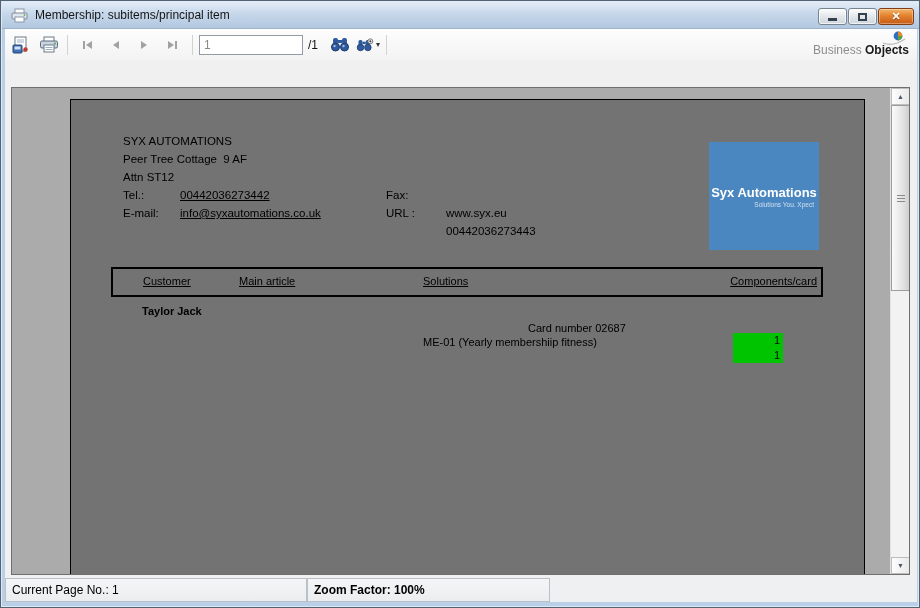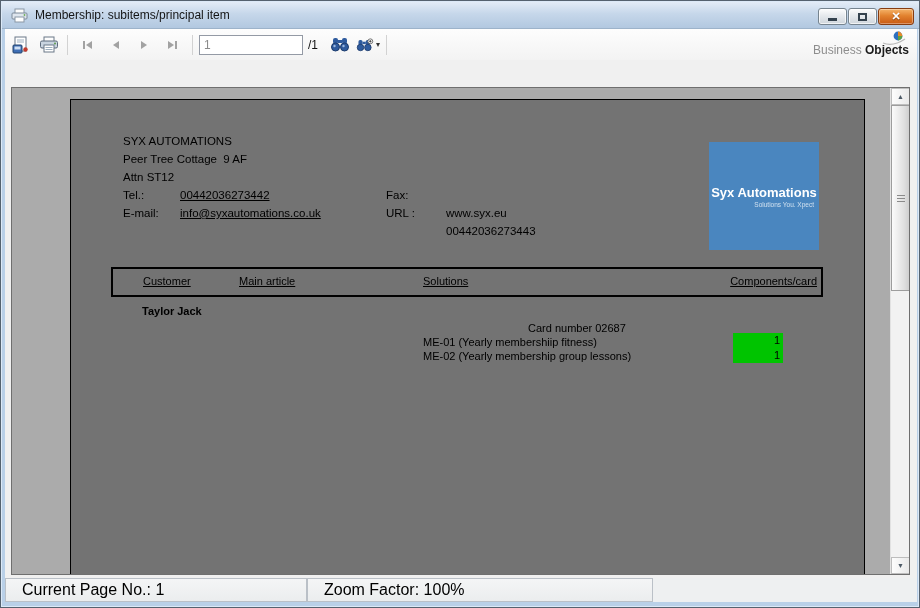--- a/index.html
+++ b/index.html
@@ -114,23 +114,23 @@
     position:absolute; left:0; top:17px; width:19px; height:186px;
     background:linear-gradient(90deg,#fbfbfb,#e0e0e0 70%,#cfcfcf); border:1px solid #9d9d9d;
     display:flex; align-items:center; justify-content:center; flex-direction:column; gap:2px;
   }
   .grip { width:8px; height:1px; background:#8a8a8a; }
 
   
   .statusbar { position:absolute; left:4px; top:577px; width:912px; height:24px; background:#eef0f1; display:flex; }
   .status-panel {
     height:24px; border:1px solid #bac0c7; background:linear-gradient(#f4f5f6,#ebedee);
-    font-size:16px; color:#000; display:flex; align-items:center; padding-left:16px;
-  }
-  .sp1 { width:302px; } .sp2 { width:308px; margin-left:0; } .sp3 { width:346px; }
+    font-size:12px; color:#000; display:flex; align-items:center; padding-left:6px;
+  }
+  .sp1 { width:302px; } .sp2 { width:308px; margin-left:0; } .sp3 { width:243px;font-weight:bold; }
 </style>
 </head>
 <body>
 
 <div class="window">
 
   <div class="titlebar">
     <svg class="title-icon" viewBox="0 0 17 15">
       <rect x="4" y="1" width="9" height="5" fill="#fdfdfd" stroke="#8a97a5"></rect>
       <rect x="1" y="5" width="15" height="6" rx="1" fill="#dfe6ee" stroke="#7c8a99"></rect>
@@ -265,21 +265,20 @@
       <div class="col-hdr" style="left:72px;  top:175px;">Customer</div>
       <div class="col-hdr" style="left:168px; top:175px;">Main article</div>
       <div class="col-hdr" style="left:352px; top:175px;">Solutions</div>
       <div class="col-hdr" style="right:47px; top:175px;">Components/card</div>
 
       <div class="rpt bold rpt-sm" style="left:71px; top:205px;">Taylor Jack</div>
 
       <div class="rpt rpt-sm" style="left:457px; top:222px;">Card number 02687</div>
 
       <div class="rpt rpt-sm" style="left:352px; top:236px;">ME-01 (Yearly membershiip fitness)</div>
-      <div class="rpt rpt-sm" style="left:352px; top:250px;">ME-02 (Yearly membership group lessons)</div>
 
       <div class="hl-cell" style="top: 233px; background: rgb(0, 196, 0);">1</div>
       <div class="hl-cell" style="top: 248px; background: rgb(0, 196, 0);">1</div>
     </div>
 
     <div class="vscroll">
       <div class="sb-btn sb-up">
           <span>▲</span>
         </div>
       <div class="sb-thumb">

